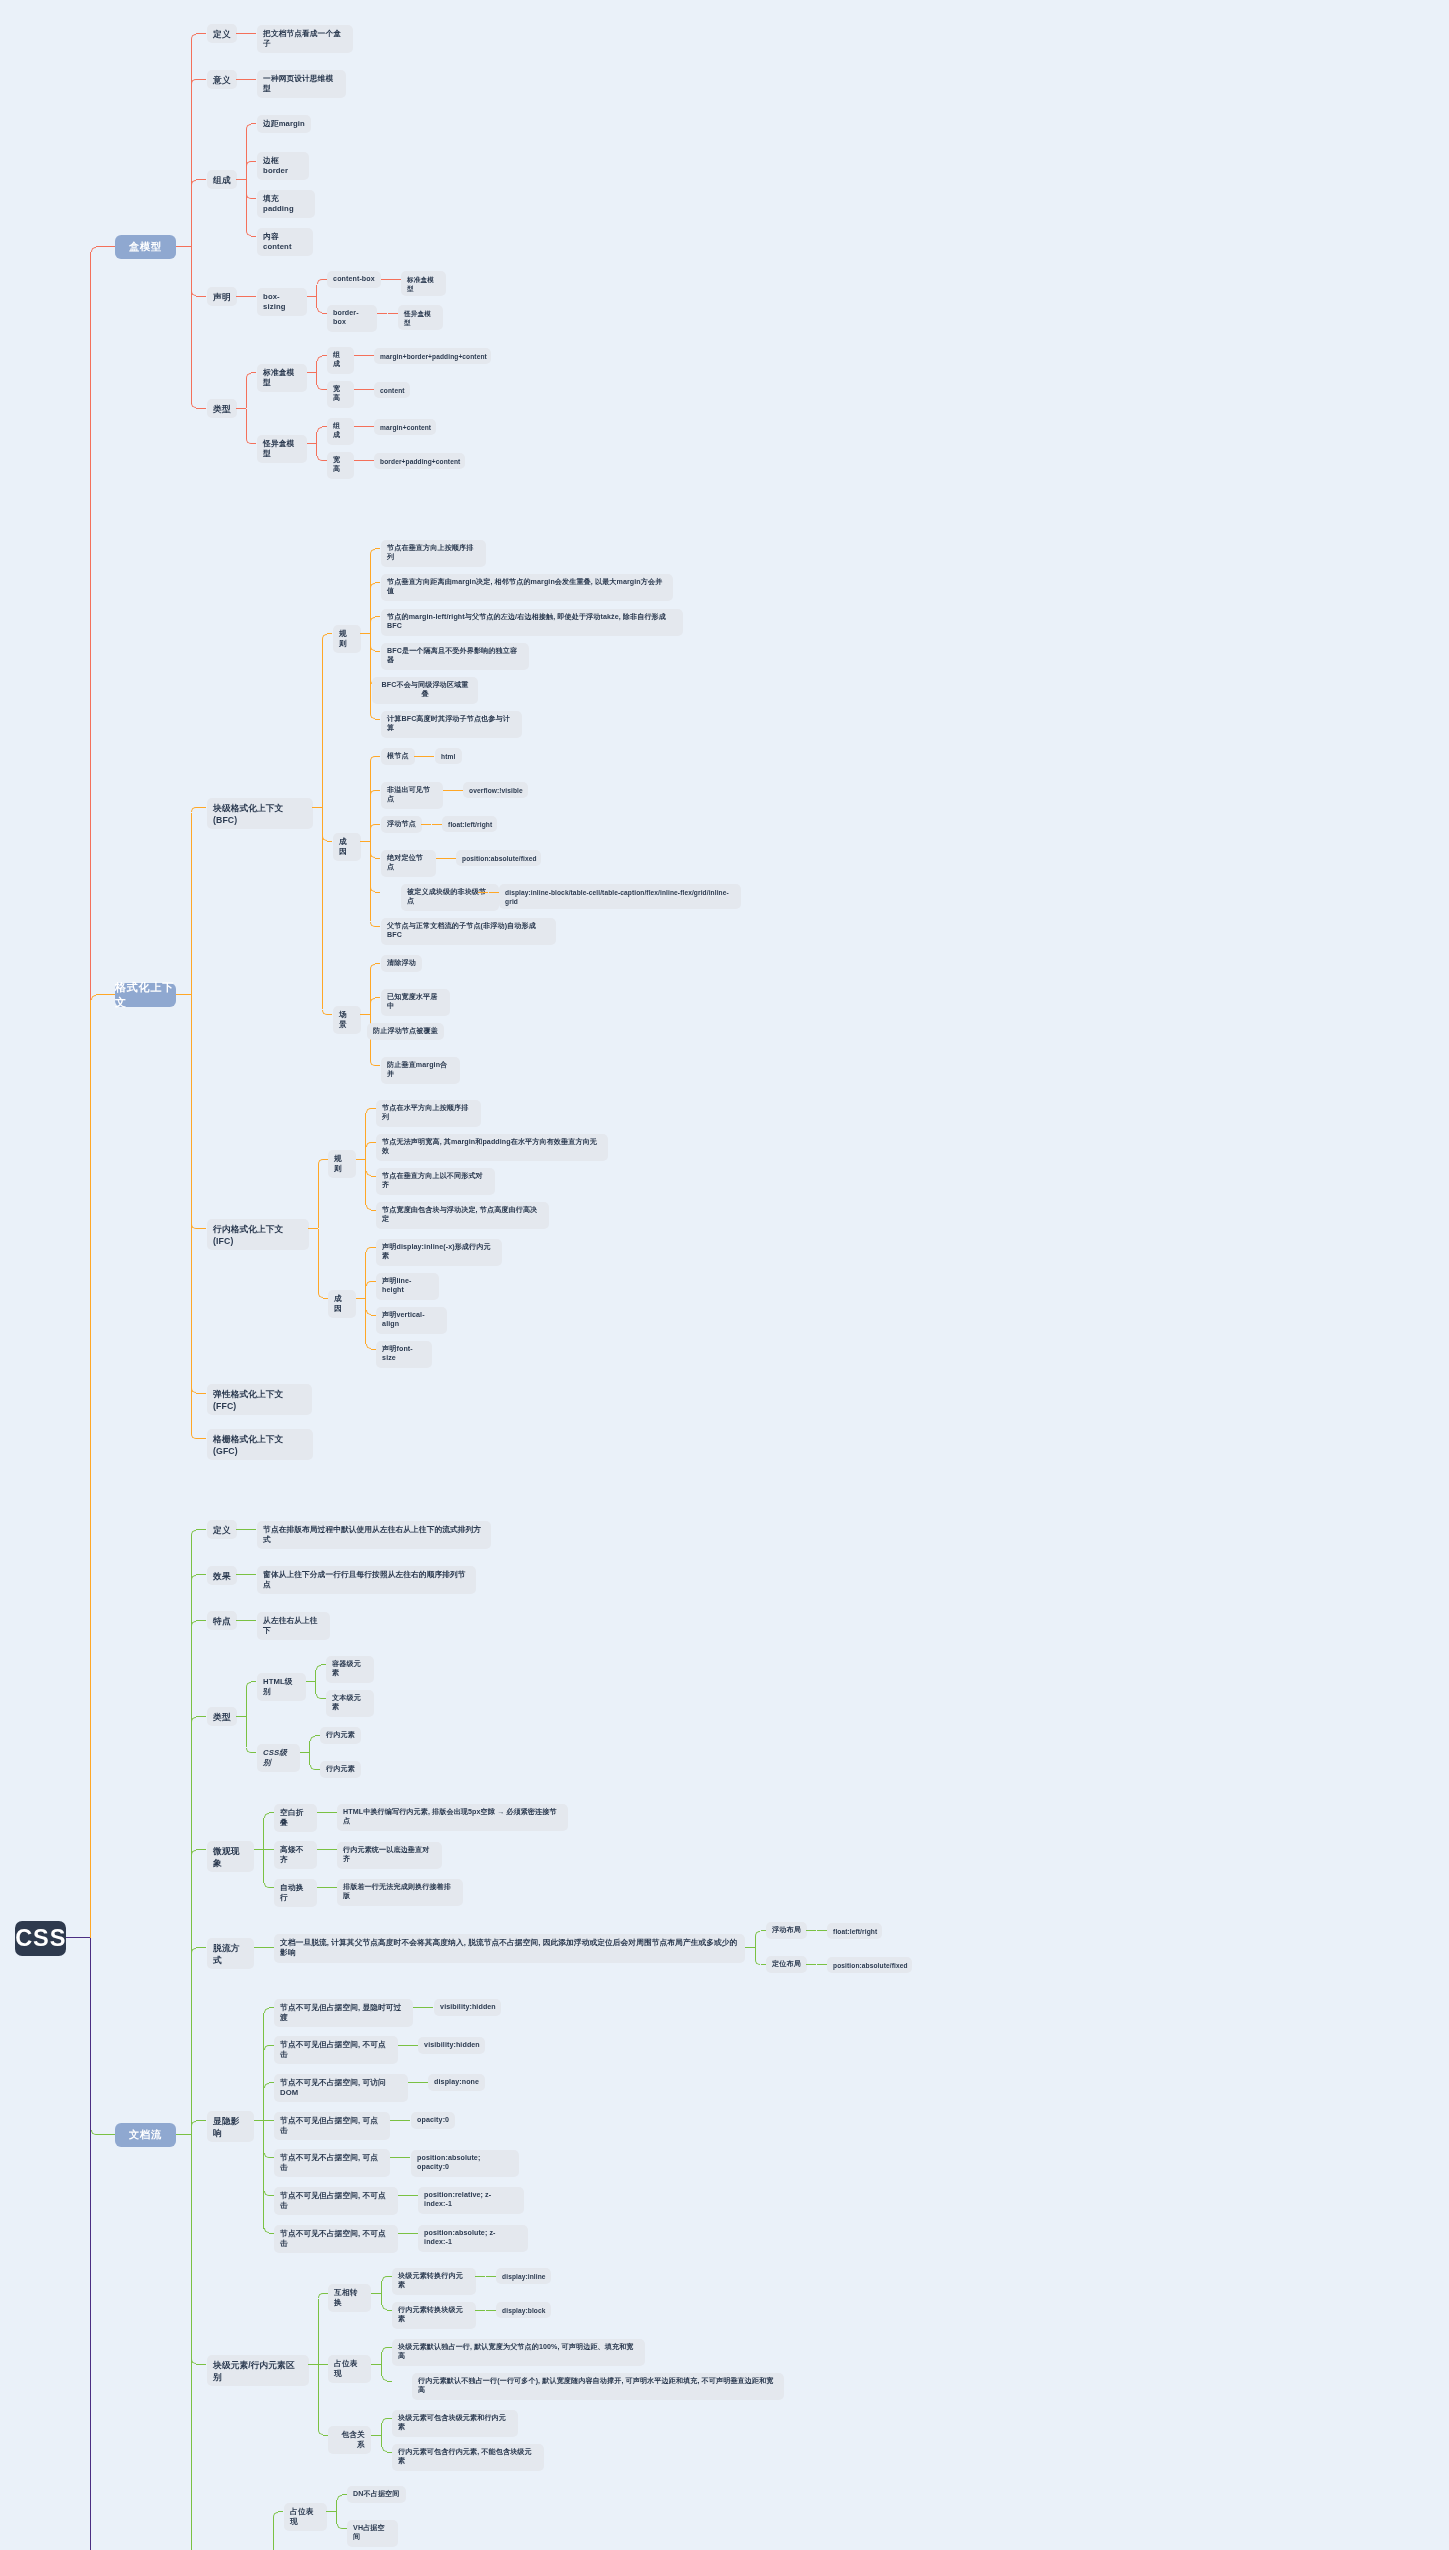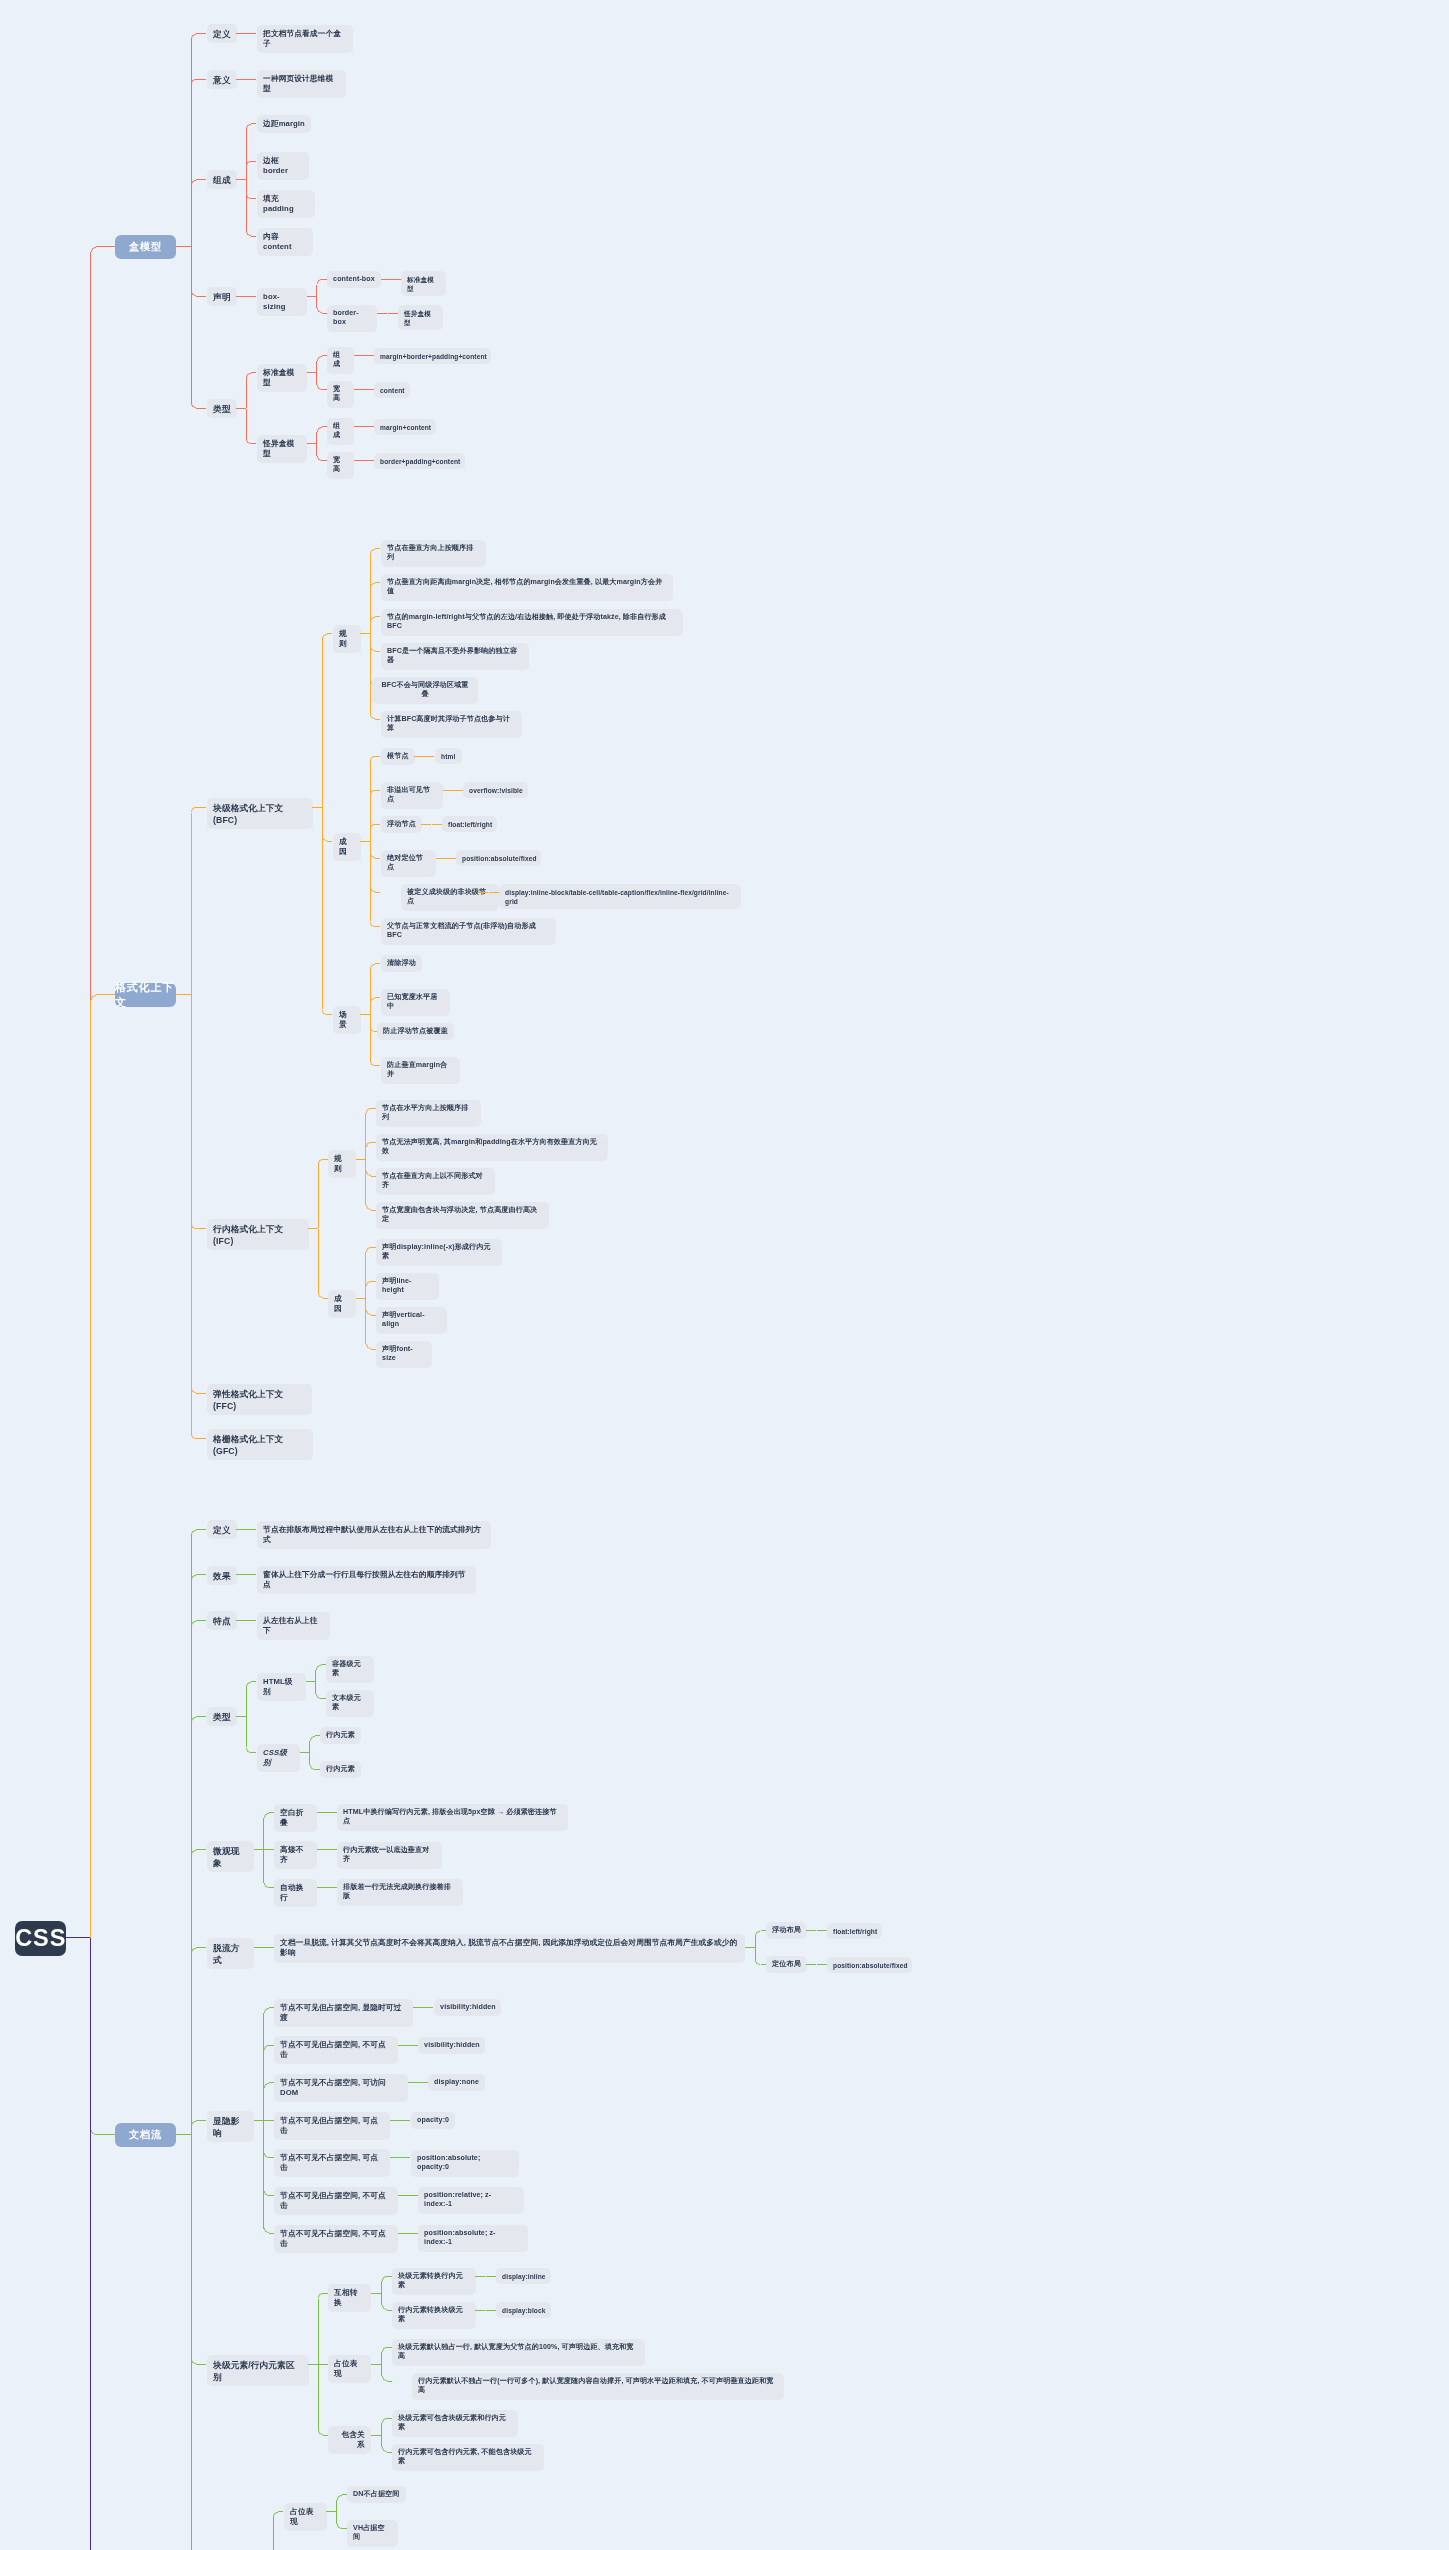--- a/index.html
+++ b/index.html
@@ -312,21 +312,21 @@
     <div class="seg h" style="left: 360px; top: 1014px; width: 10.2px; border-top-color: rgb(255, 167, 38);"></div>
     <div class="seg v" style="left: 370px; top: 1015px; height: 12px; border-left-color: rgb(255, 167, 38);"></div>
     <div class="cr bl" style="left: 370px; width: 5.1px; height: 5.1px; top: 1027px; border-color: rgb(255, 167, 38);"></div>
     <div class="seg h" style="left: 375px; top: 1031px; width: 5.1px; border-top-color: rgb(255, 167, 38);"></div>
     <div class="seg h" style="left: 360px; top: 1014px; width: 10.2px; border-top-color: rgb(255, 167, 38);"></div>
     <div class="seg v" style="left: 370px; top: 1015px; height: 46px; border-left-color: rgb(255, 167, 38);"></div>
     <div class="cr bl" style="left: 370px; width: 5.1px; height: 5.1px; top: 1061px; border-color: rgb(255, 167, 38);"></div>
     <div class="seg h" style="left: 375px; top: 1065px; width: 5.1px; border-top-color: rgb(255, 167, 38);"></div>
     <div class="node lvl4" style="left: 381px; top: 955px; width: 41px; min-height: 17.3px;">清除浮动</div>
     <div class="node lvl4" style="left: 381px; top: 989px; width: 69px; min-height: 17.3px;">已知宽度水平居中</div>
-    <div class="node lvl4" style="left: 377px; top: 1023px; width: 77px; min-height: 17.3px;">防止浮动节点被覆盖</div>
+    <div class="node lvl4" style="left: 367px; top: 1023px; width: 77px; min-height: 17.3px;">防止浮动节点被覆盖</div>
     <div class="node lvl4" style="left: 381px; top: 1057px; width: 79px; min-height: 17.3px;">防止垂直margin合并</div>
     <div class="node lvl2" style="left: 207px; top: 1219px; width: 102px; min-height: 19.4px;">行内格式化上下文(IFC)</div>
     <div class="seg h" style="left: 308px; top: 1228px; width: 10.2px; border-top-color: rgb(255, 167, 38);"></div>
     <div class="seg v" style="left: 318px; top: 1164px; height: 64px; border-left-color: rgb(255, 167, 38);"></div>
     <div class="cr tl" style="left: 318px; width: 5.1px; height: 5.1px; top: 1159px; border-color: rgb(255, 167, 38);"></div>
     <div class="seg h" style="left: 323px; top: 1159px; width: 5.1px; border-top-color: rgb(255, 167, 38);"></div>
     <div class="seg h" style="left: 308px; top: 1228px; width: 10.2px; border-top-color: rgb(255, 167, 38);"></div>
     <div class="seg v" style="left: 318px; top: 1229px; height: 64px; border-left-color: rgb(255, 167, 38);"></div>
     <div class="cr bl" style="left: 318px; width: 5.1px; height: 5.1px; top: 1293px; border-color: rgb(255, 167, 38);"></div>
     <div class="seg h" style="left: 323px; top: 1298px; width: 5.1px; border-top-color: rgb(255, 167, 38);"></div>

